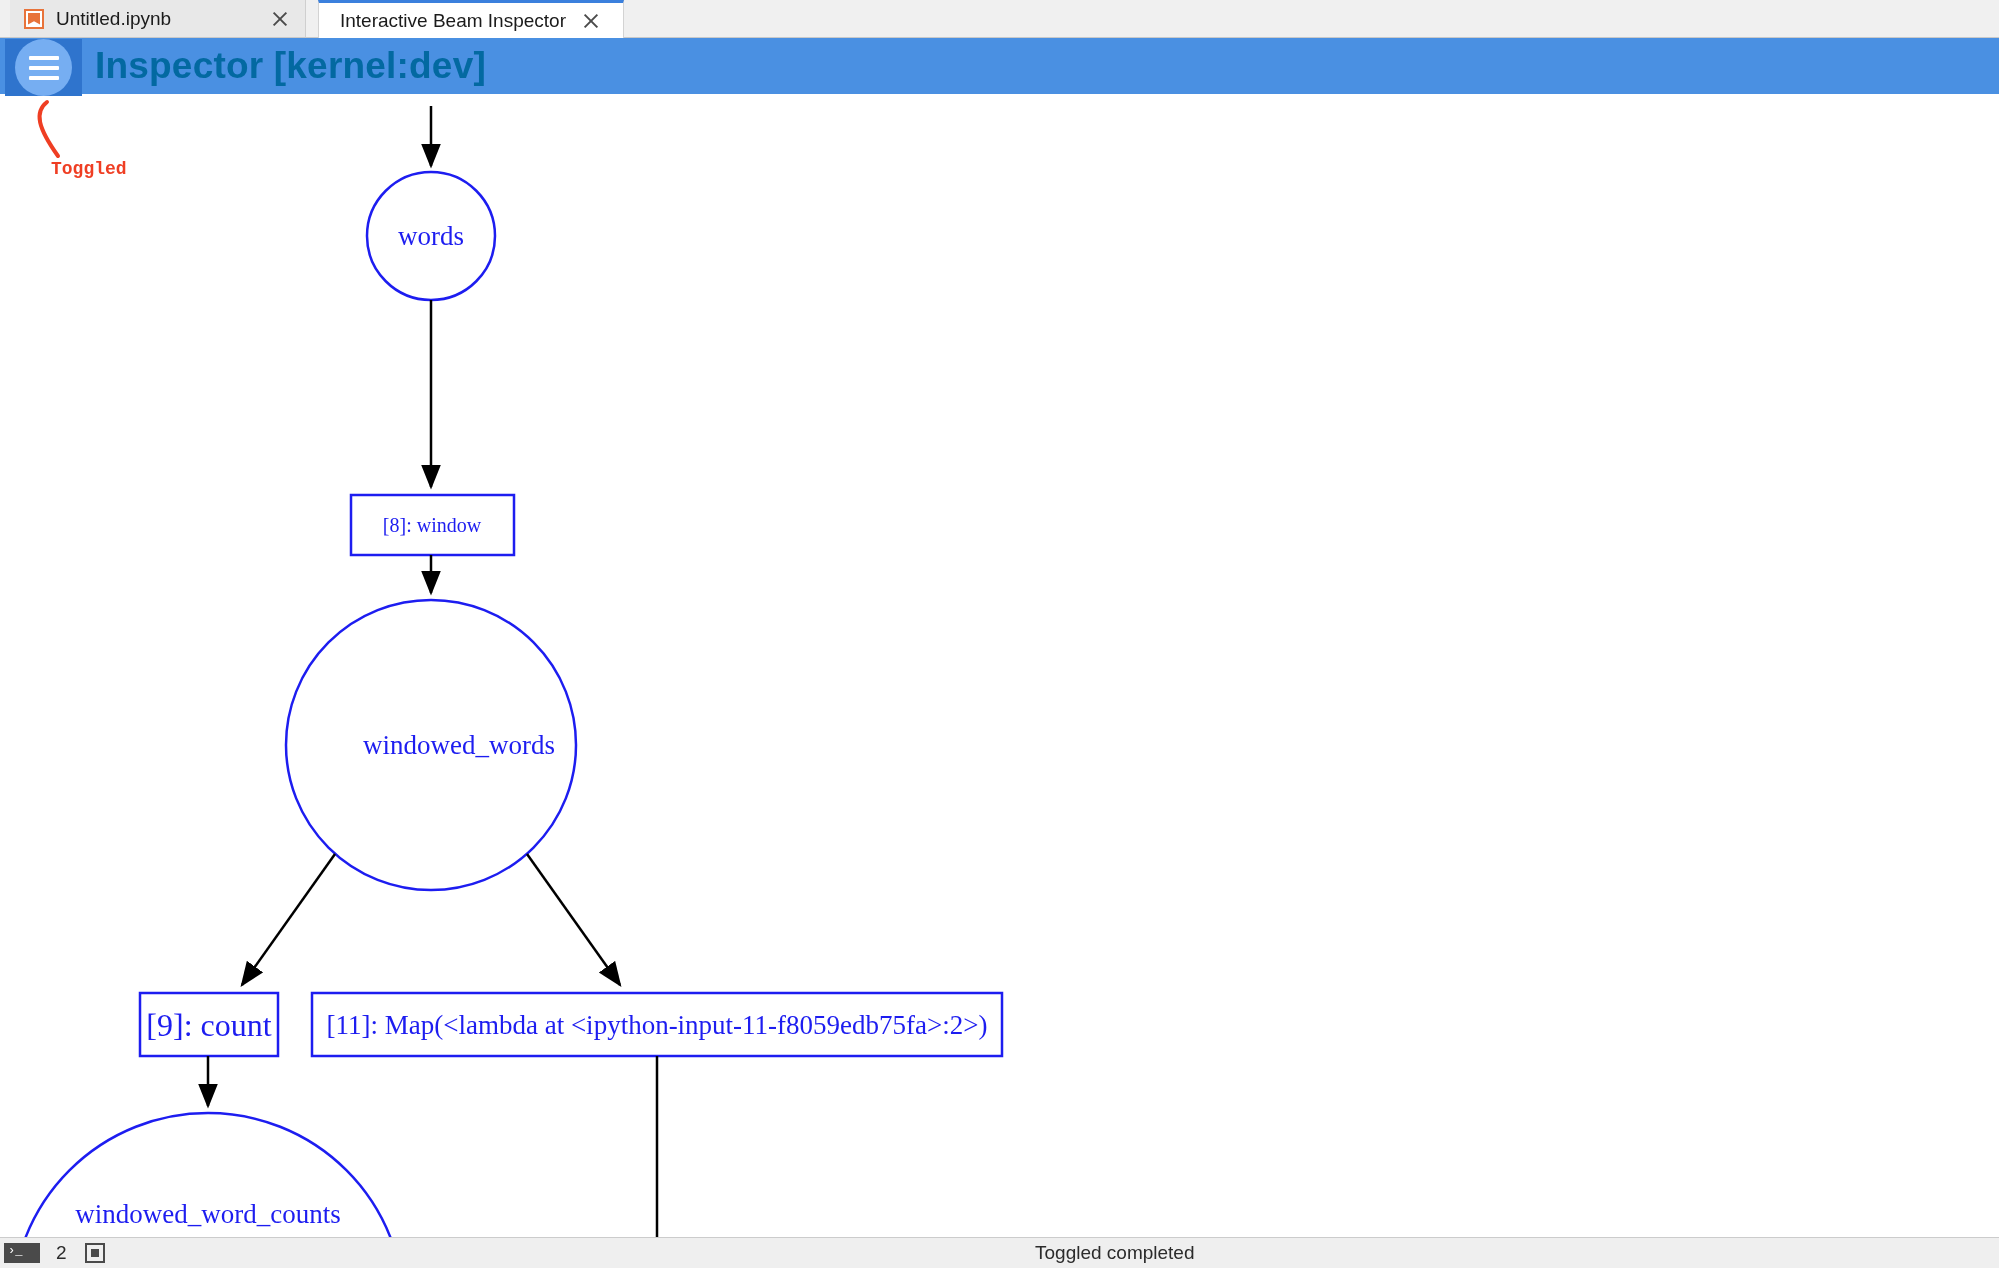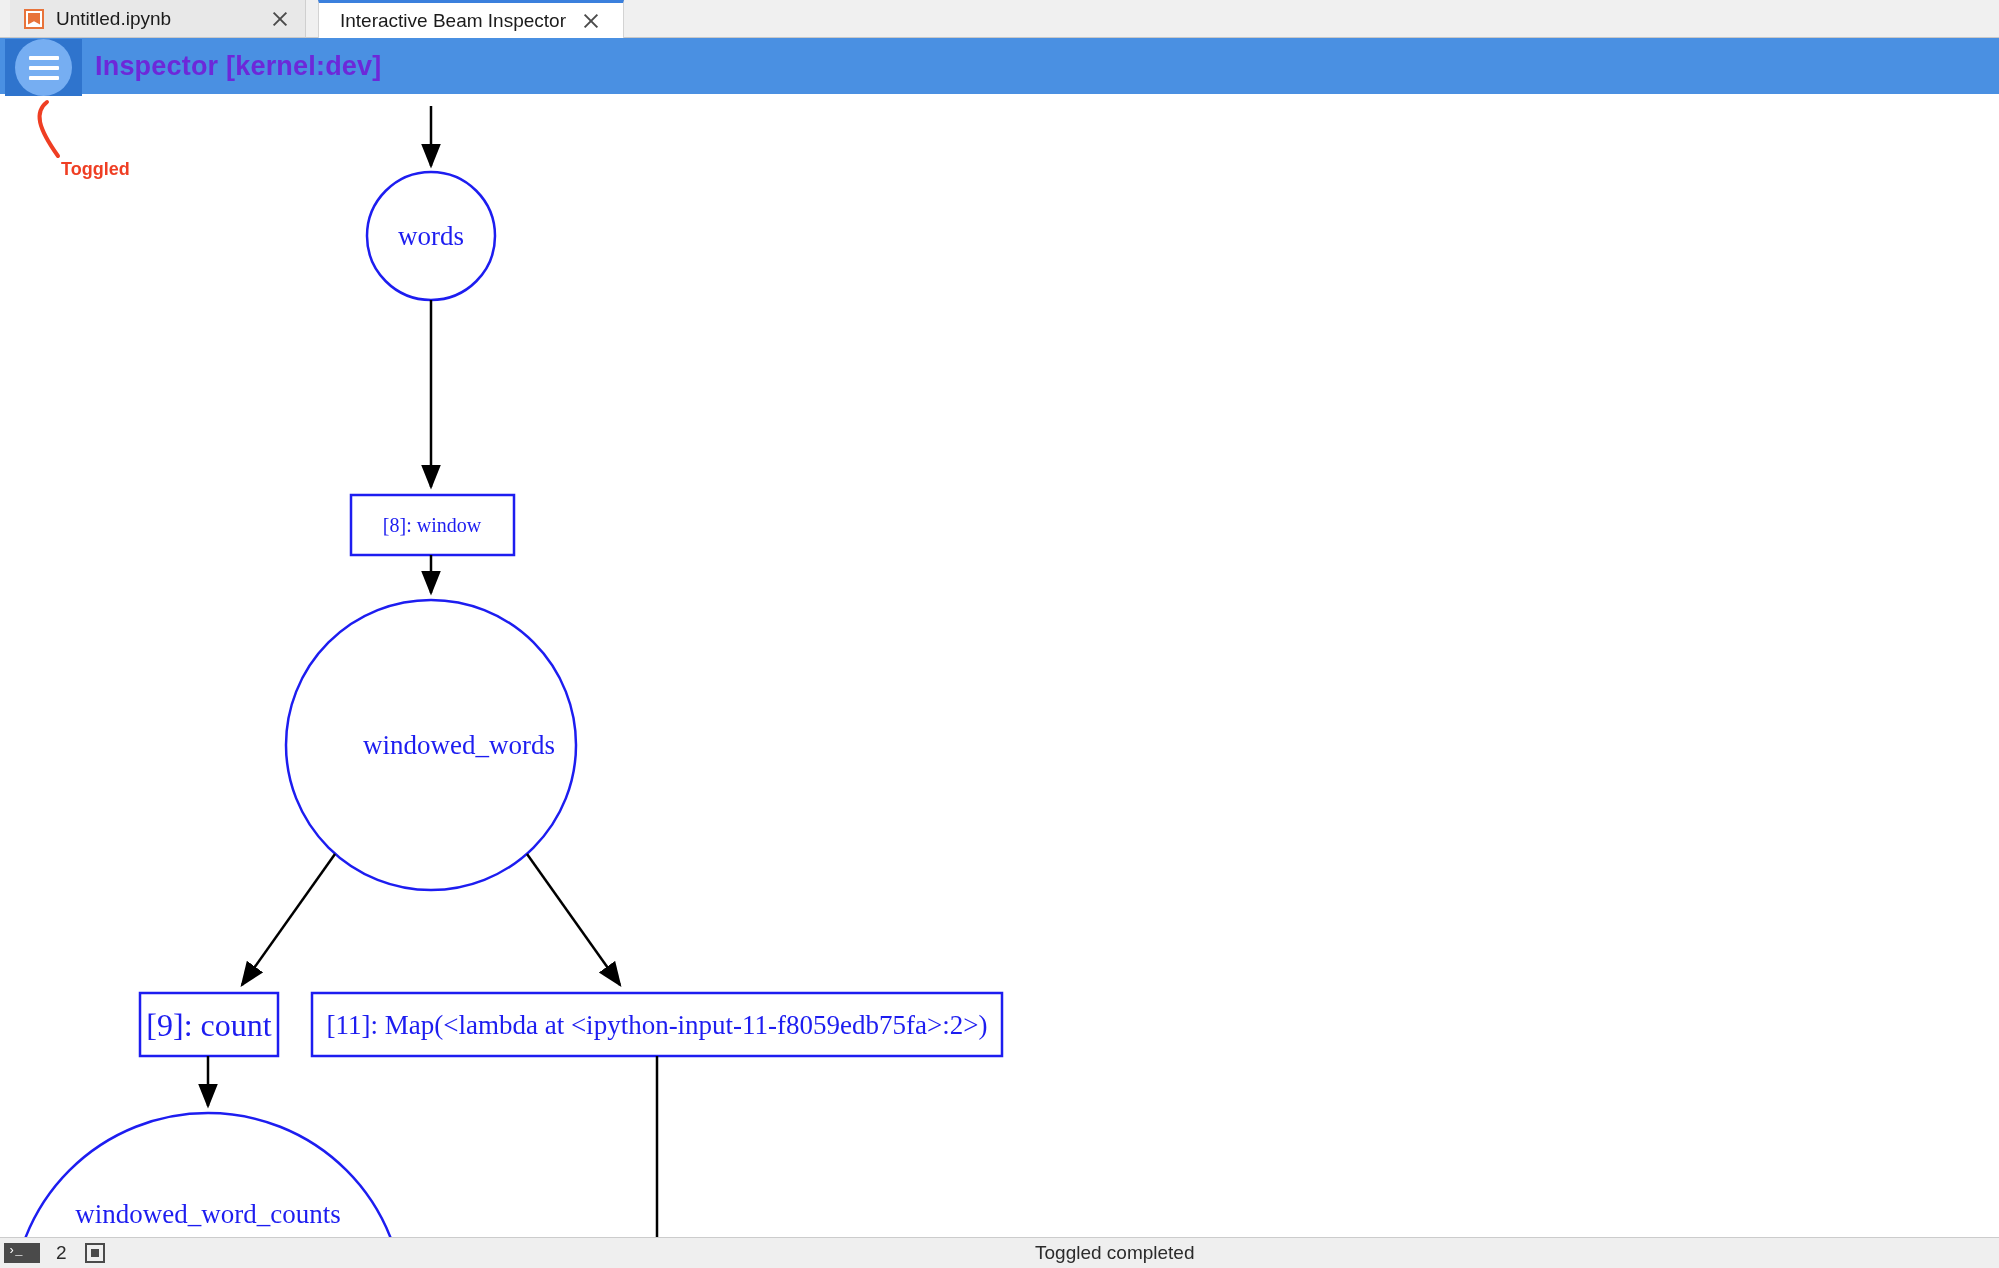--- a/index.html
+++ b/index.html
@@ -144,23 +144,23 @@
     background: #ffffff;
     border-radius: 1px;
   }
 
   .header-title {
     position: absolute;
     left: 95px;
     top: 38px;
     height: 73px;
     line-height: 56px;
-    font-size: 27px;
+    font-size: 37px;
     font-weight: bold;
-    color: #6d28d9;
+    color: #0369a1;
     letter-spacing: .2px;
   }
 
   
   .canvas {
     position: absolute;
     left: 0; top: 94px;
     width: 1999px;
     height: 1143px;
     background: #ffffff;
@@ -316,21 +316,21 @@
     <div class="node-label" style="left:432px; top:431px; transform:translate(-50%,-50%); font-size:20px;">[8]: window</div>
 
     <div class="node-label" style="left:431px; top:651px; transform:translate(-50%,-50%); font-size:27px;margin-left:28px;">windowed_words</div>
 
     <div class="node-label" style="left:209px; top:931px; transform:translate(-50%,-50%); font-size:32px;">[9]: count</div>
 
     <div class="node-label" style="left:657px; top:931px; transform:translate(-50%,-50%); font-size:27px;">[11]: Map(&lt;lambda at &lt;ipython-input-11-f8059edb75fa&gt;:2&gt;)</div>
 
     <div class="node-label" style="left:208px; top:1120px; transform:translate(-50%,-50%); font-size:27px;">windowed_word_counts</div>
 
-    <div class="annot-label" style="left:61px; top:65px;">Toggled</div>
+    <div class="annot-label" style="left:51px; top:65px;font-family:Liberation Mono, monospace;">Toggled</div>
 
   </div>
 
   <div class="statusbar">
     <span class="sb-term"></span>
     <span class="sb-count">2</span>
     <span class="sb-chip"></span>
     <span class="sb-status">Toggled completed</span>
   </div>
 

